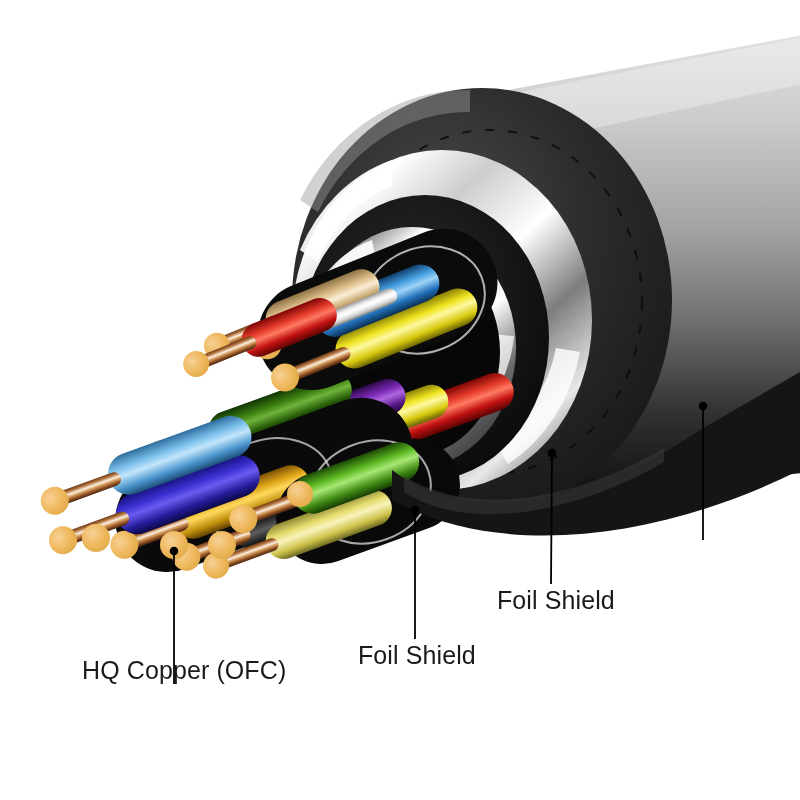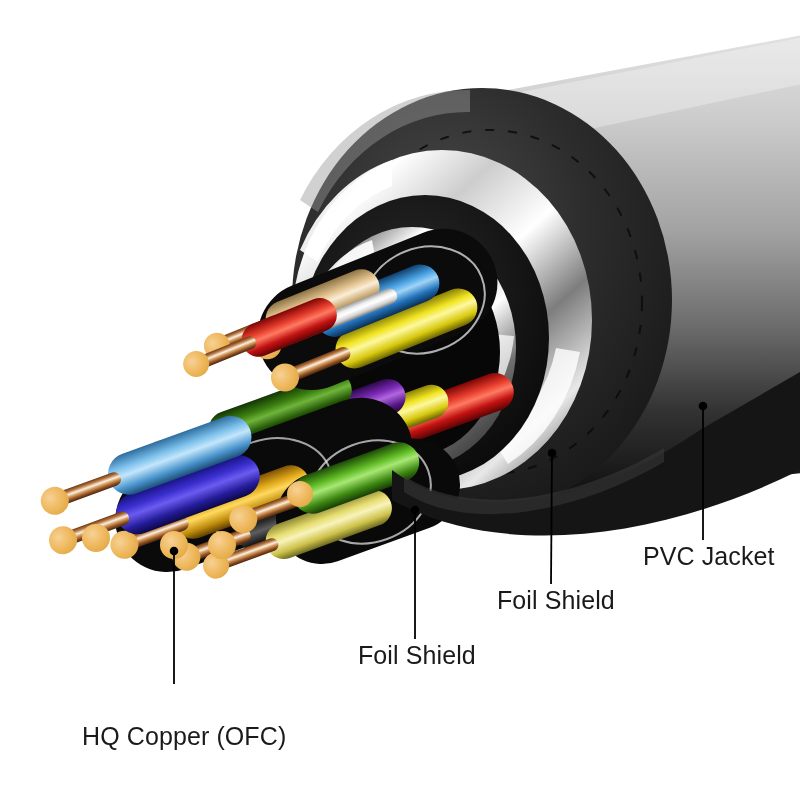--- a/index.html
+++ b/index.html
@@ -379,21 +379,20 @@
           <line x1="415" y1="510" x2="415" y2="639" stroke="#000000" stroke-width="1.8"></line>
           <circle cx="415" cy="510" r="3.4" fill="#000000"></circle>
           <line x1="552" y1="453" x2="551" y2="584" stroke="#000000" stroke-width="1.8"></line>
           <circle cx="552" cy="453" r="3.4" fill="#000000"></circle>
           <line x1="703" y1="406" x2="703" y2="540" stroke="#000000" stroke-width="1.8"></line>
           <circle cx="703" cy="406" r="3.4" fill="#000000"></circle>
         </g>
     </g>
   </svg>
 
-  <div class="callout-text" id="label-hq-copper" style="left: 82px; top: 724px;">HQ Copper (OFC)</div>
+  <div class="callout-text" id="label-hq-copper" style="left: 82px; top: 658px;">HQ Copper (OFC)</div>
 
   <div class="callout-text" id="label-foil-1" style="left: 358px; top: 643px;">Foil Shield</div>
 
   <div class="callout-text" id="label-foil-2" style="left: 497px; top: 588px;">Foil Shield</div>
 
-  <div class="callout-text" id="label-pvc" style="left: 643px; top: 544px;">PVC Jacket</div>
 
 </div>
 
 </body></html>

